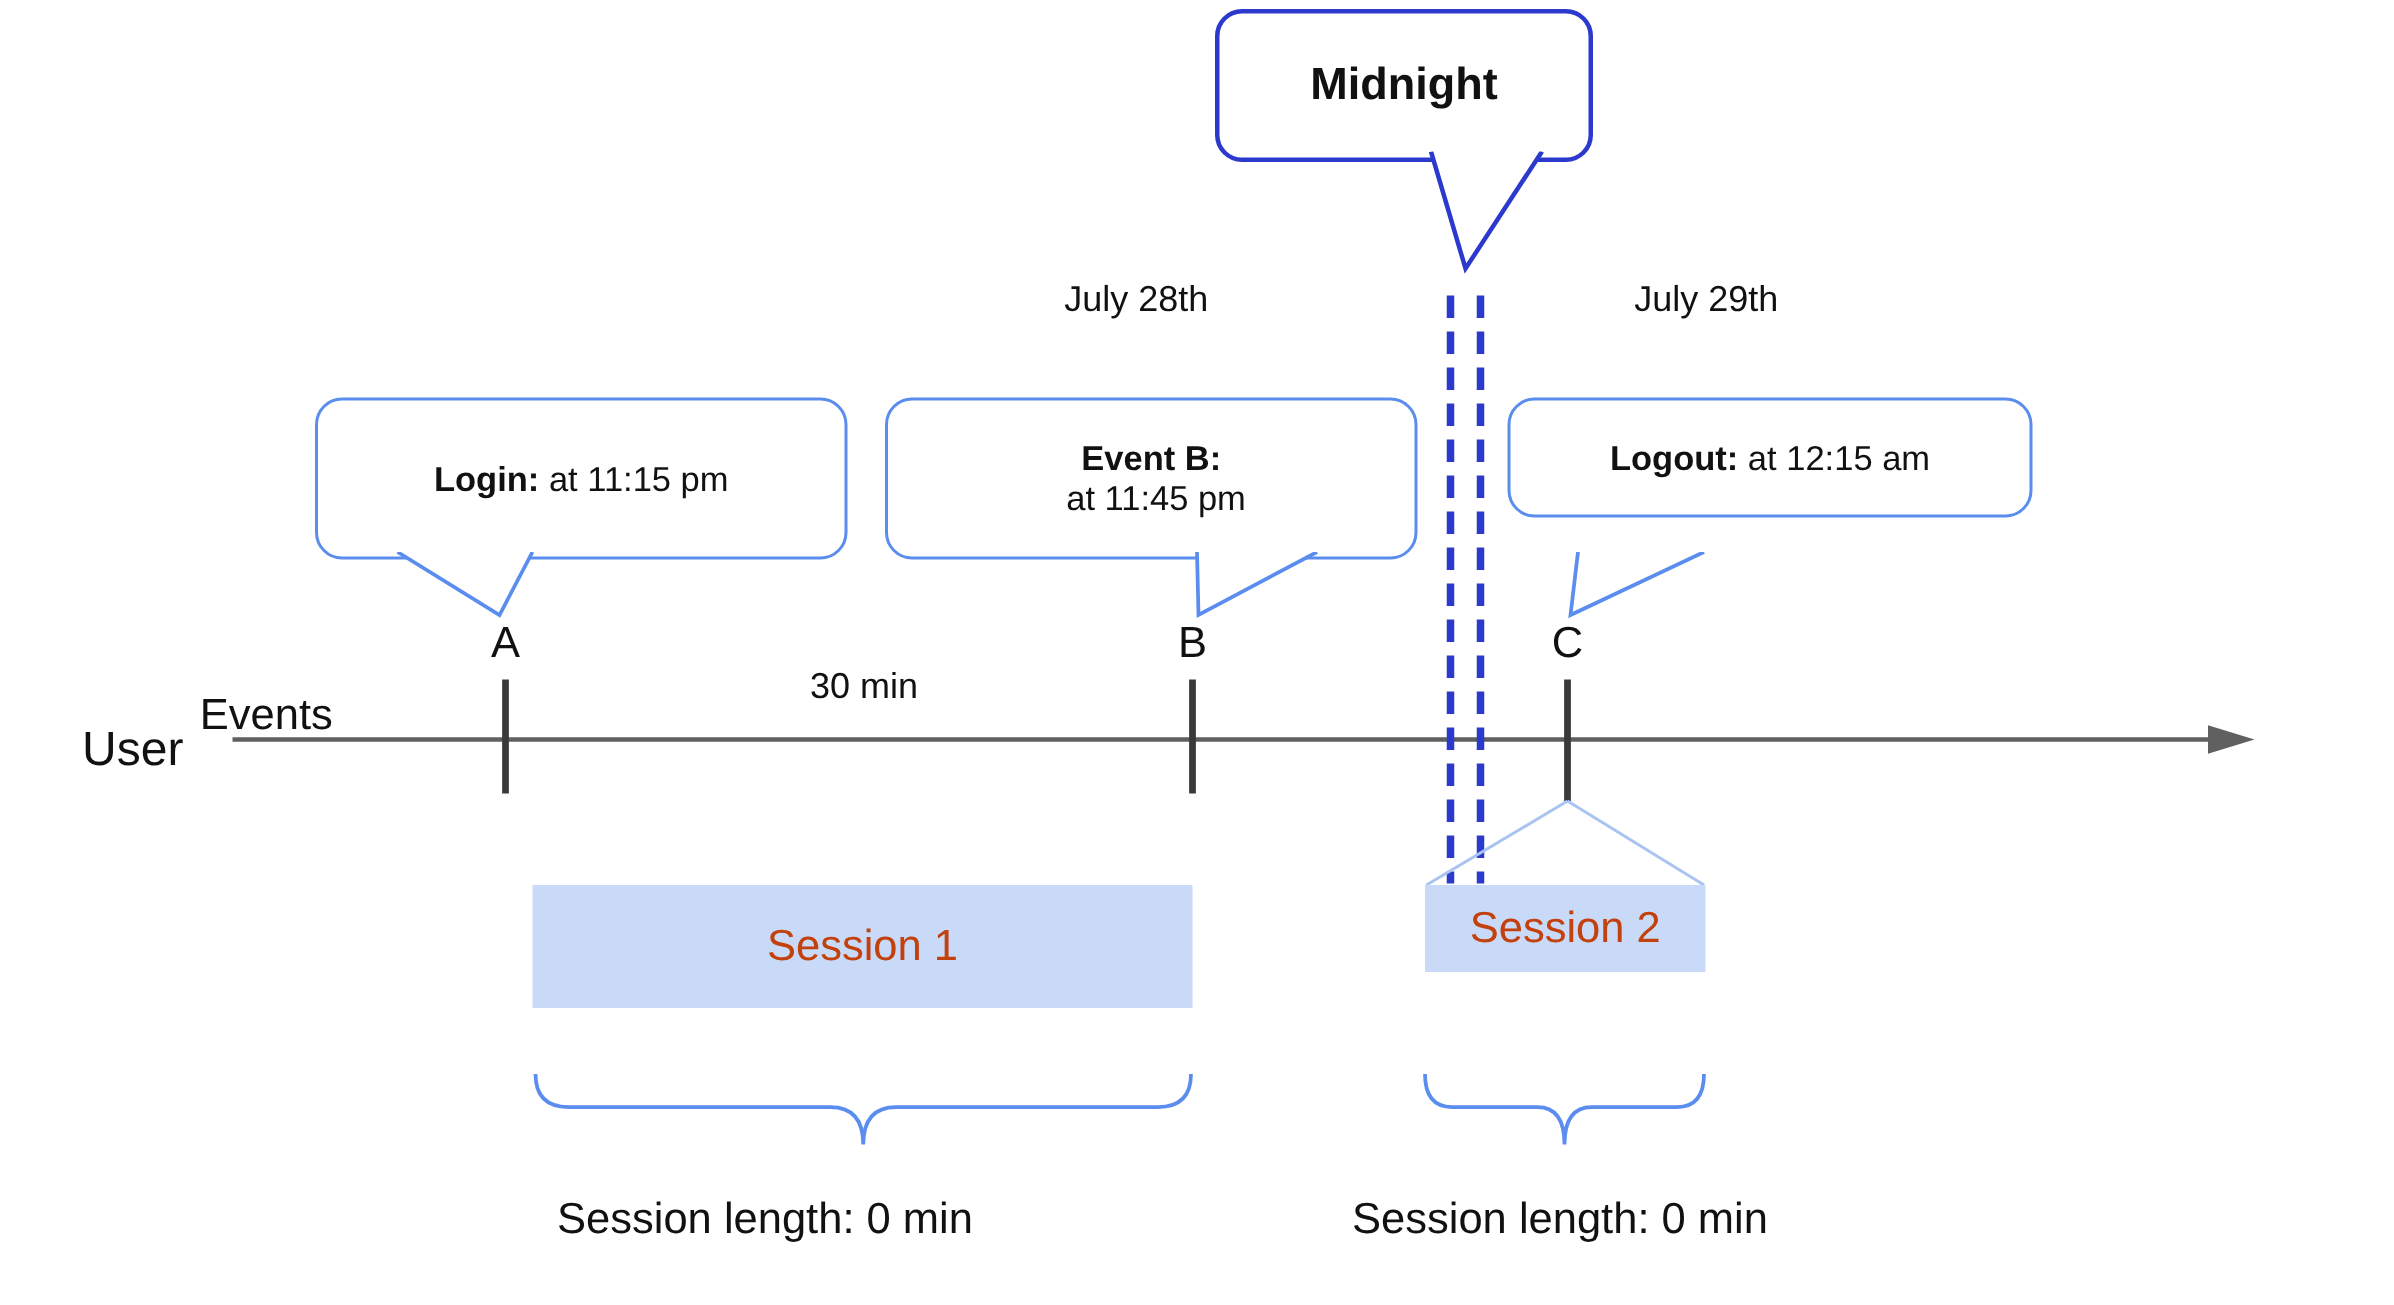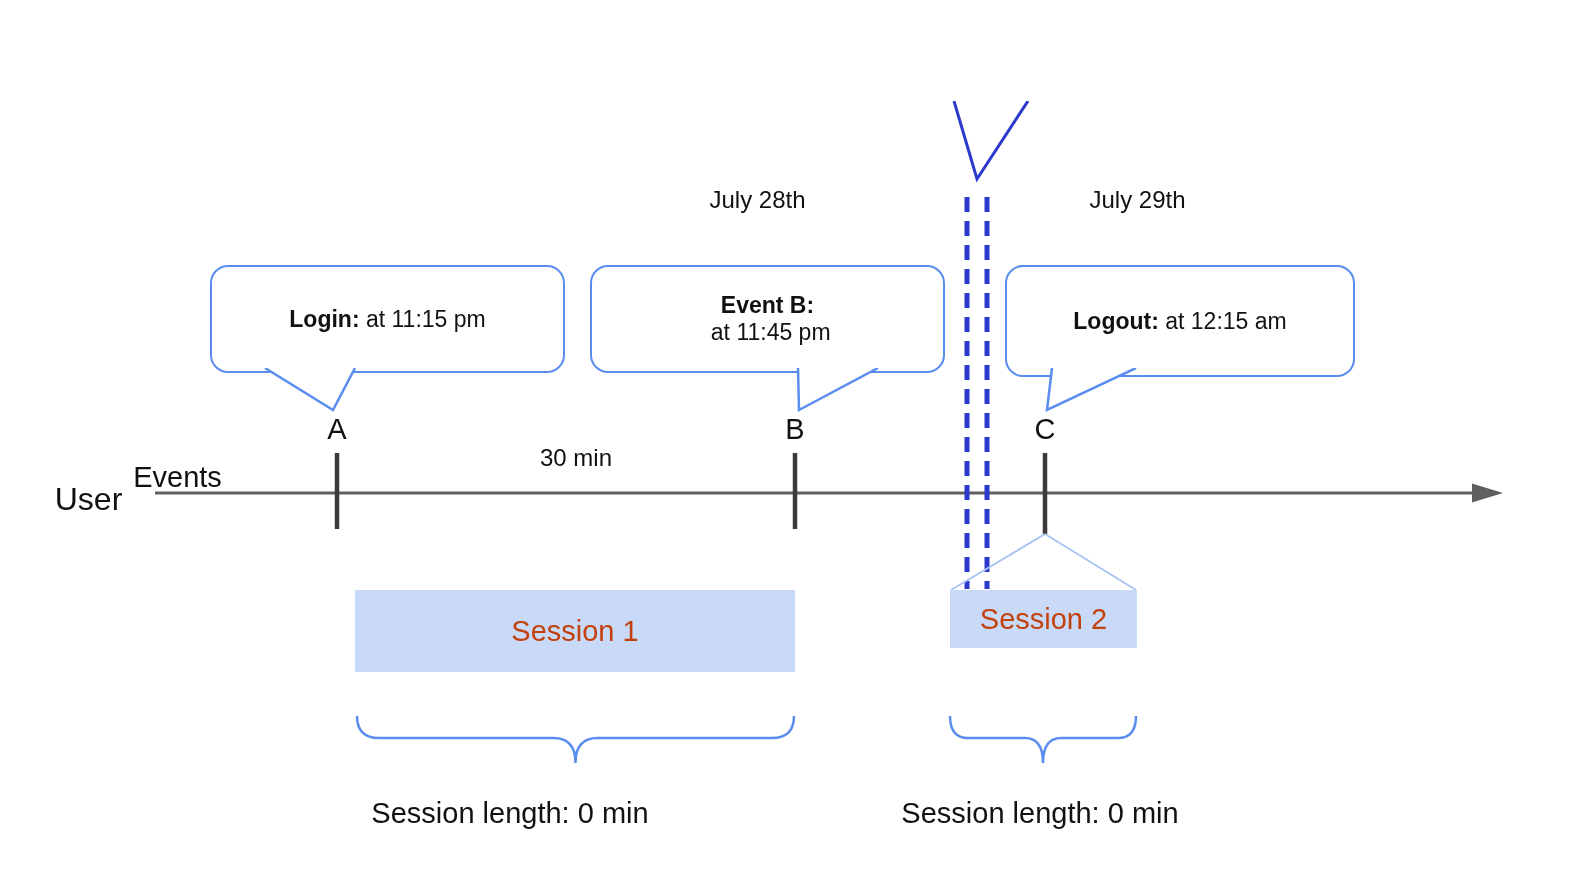--- a/index.html
+++ b/index.html
@@ -76,20 +76,23 @@
     <line x1="967" y1="197" x2="967" y2="589" stroke="#2b3acc" stroke-width="5" stroke-dasharray="15 9"></line>
     <line x1="987" y1="197" x2="987" y2="589" stroke="#2b3acc" stroke-width="5" stroke-dasharray="15 9"></line>
 
     <line x1="1045" y1="534" x2="951" y2="590" stroke="#aac4f2" stroke-width="2"></line>
     <line x1="1045" y1="534" x2="1136" y2="590" stroke="#aac4f2" stroke-width="2"></line>
 
     <path d="M357,716 Q357,738 379,738 L553.5,738 Q575.5,738 575.5,763 Q575.5,738 597.5,738 L772,738 Q794,738 794,716" fill="none" stroke="#5b8def" stroke-width="2.5"></path>
     <path d="M950,716 Q950,738 968,738 L1025,738 Q1043,738 1043,763 Q1043,738 1061,738 L1118,738 Q1136,738 1136,716" fill="none" stroke="#5b8def" stroke-width="2.5"></path>
   </svg>
 
+  <div class="bubble midnight" style="left:810px; top:6px; width:252px; height:102px;">
+    <span class="bold">Midnight</span>
+  </div>
   <svg class="tail" style="left:938px; top:101px;" width="100" height="84" viewBox="0 0 100 84">
     <path d="M 16 0 L 39 78 L 90 0" fill="#ffffff" stroke="#2b3acc" stroke-width="3"></path>
   </svg>
 
   <div class="label date-label" style="left:640px; top:158px; width:235px;">July 28th</div>
   <div class="label date-label" style="left:1020px; top:158px; width:235px;">July 29th</div>
 
   <div class="bubble" style="left:210px; top:265px; width:355px; height:108px;">
     <span class="bold">Login:</span><span> at 11:15 pm</span>
   </div>
@@ -97,21 +100,21 @@
     <path d="M 15 0 L 83 42 L 105 0" fill="#ffffff" stroke="#5b8def" stroke-width="2.5"></path>
   </svg>
 
   <div class="bubble" style="left:590px; top:265px; width:355px; height:108px;flex-direction:column;">
     <span class="bold">Event B:</span><span> at 11:45 pm</span>
   </div>
   <svg class="tail" style="left:790px; top:368px;" width="100" height="46" viewBox="0 0 100 46">
     <path d="M 8 0 L 9 42 L 88 0" fill="#ffffff" stroke="#5b8def" stroke-width="2.5"></path>
   </svg>
 
-  <div class="bubble" style="left:1005px; top:265px; width:350px; height:112px;">
+  <div class="bubble" style="left:1005px; top:265px; width:350px; height:80px;">
     <span class="bold">Logout:</span><span> at 12:15 am</span>
   </div>
   <svg class="tail" style="left:1044px; top:368px;" width="100" height="46" viewBox="0 0 100 46">
     <path d="M 8 0 L 3 42 L 92 0" fill="#ffffff" stroke="#5b8def" stroke-width="2.5"></path>
   </svg>
 
   <div class="label events-label" style="left:120px; top:413px; width:115px;margin-top:48px;">Events</div>
   <div class="label marker-label" style="left:317px; top:413px; width:40px;">A</div>
   <div class="label marker-label" style="left:775px; top:413px; width:40px;">B</div>
   <div class="label marker-label" style="left:1025px; top:413px; width:40px;">C</div>

